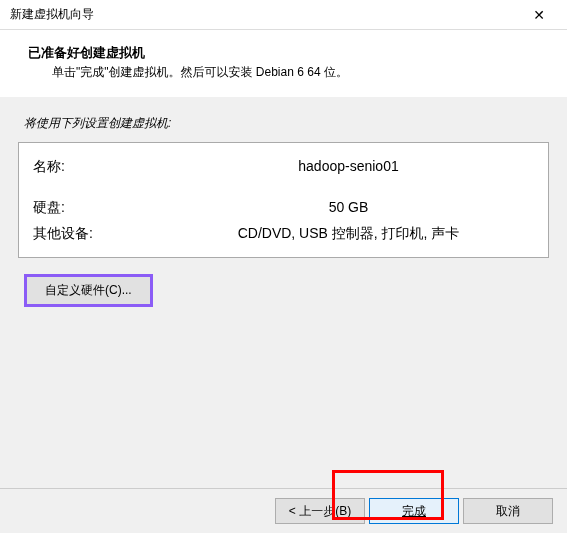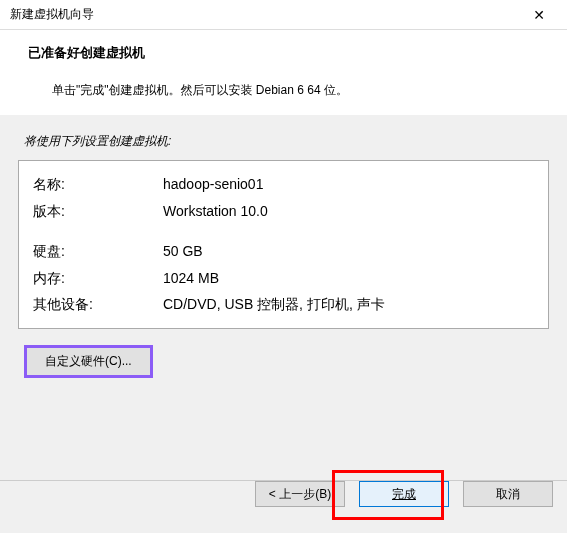--- a/index.html
+++ b/index.html
@@ -31,21 +31,21 @@
       font-size: 14px;
       cursor: pointer;
     }
     .header {
       padding: 14px 18px 16px 28px;
       background: #fff;
     }
     .header-title {
       font-size: 13px;
       font-weight: bold;
-      margin-bottom: 20px;
+      margin-bottom: 2px;
     }
     .header-desc {
       font-size: 12px;
       padding-left: 24px;
     }
     .body-area {
       background: #f0f0f0;
       padding: 14px 18px 12px 18px;
       height: 420px;
     }
@@ -55,44 +55,44 @@
     }
     .summary-box {
       background: #fff;
       border: 1px solid #aaa;
       padding: 10px 14px;
       font-size: 14px;
       line-height: 1.9;
     }
     .row { display: flex; }
     .row .label { width: 130px; }
-    .row .value { flex: 1; }
+    .row .value { flex: 1; text-align: center; }
     .gap { height: 14px; }
     .customize-btn {
       margin: 16px 6px 0 6px;
       background: #e1e1e1;
       border: 3px solid #8b5cf6;
       padding: 5px 18px;
       font-family: inherit;
       font-size: 12px;
       cursor: pointer;
     }
     .footer {
       position: absolute;
       bottom: 0;
       left: 0;
       right: 0;
-      height: 53px;
+      height: 45px;
       border-top: 1px solid #ccc;
       background: #f0f0f0;
       display: flex;
-      align-items: flex-start;
+      align-items: center;
       justify-content: flex-end;
       padding-right: 14px;
-      gap: 14px;
+      gap: 4px;
     }
     .footer button {
       height: 26px;
       min-width: 90px;
       background: #e1e1e1;
       border: 1px solid #adadad;
       font-family: inherit;
       font-size: 12px;
       cursor: pointer;
       padding: 0 10px;
@@ -135,32 +135,24 @@
 </div>
 
 <div class="body-area">
   <div class="intro-line">将使用下列设置创建虚拟机:</div>
 
   <div class="summary-box">
     <div class="row">
       <div class="label">名称:</div>
       <div class="value">hadoop-senio01</div>
     </div>
-    <div class="row">
-      <div class="label">版本:</div>
-      <div class="value">Workstation 10.0</div>
-    </div>
     <div class="gap"></div>
     <div class="row">
       <div class="label">硬盘:</div>
       <div class="value">50 GB</div>
-    </div>
-    <div class="row">
-      <div class="label">内存:</div>
-      <div class="value">1024 MB</div>
     </div>
     <div class="row">
       <div class="label">其他设备:</div>
       <div class="value">CD/DVD, USB 控制器, 打印机, 声卡</div>
     </div>
   </div>
 
   <button class="customize-btn">自定义硬件(C)...</button>
 </div>
 

